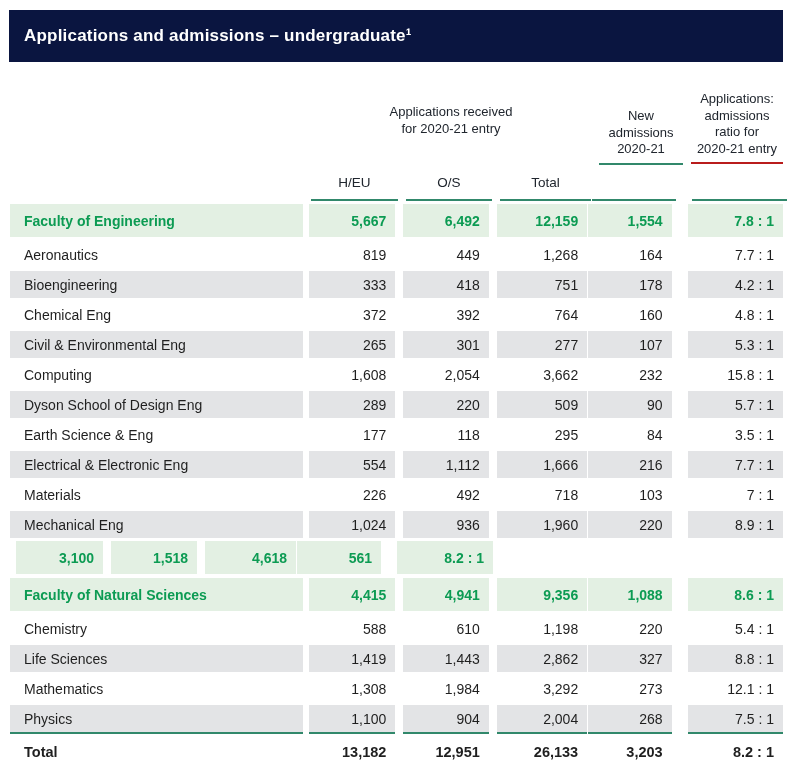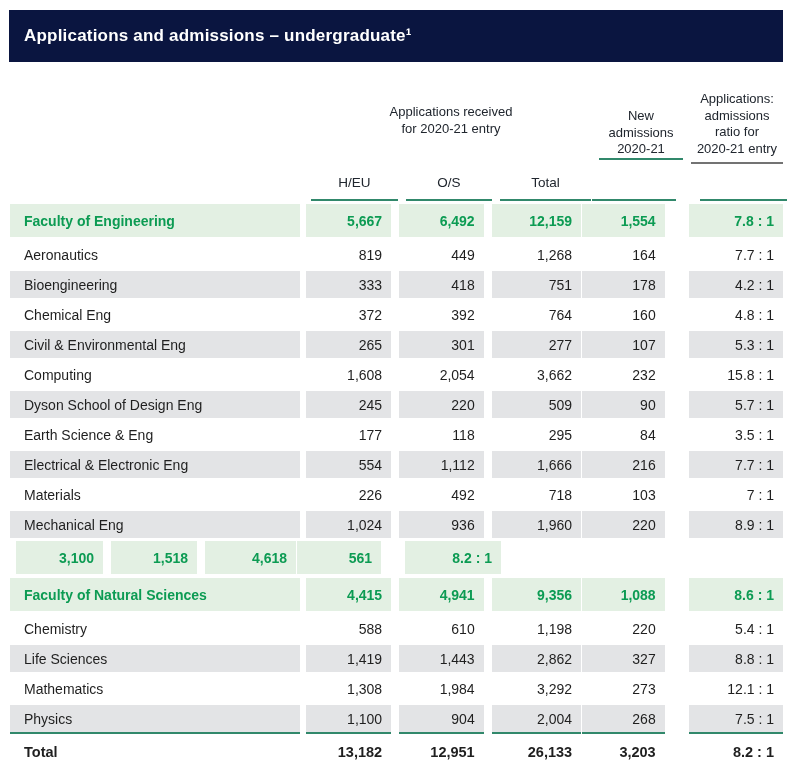--- a/index.html
+++ b/index.html
@@ -7,38 +7,38 @@
   .page{position:relative;width:787px;height:765px;overflow:hidden;}
 
   
   .title-bar{position:absolute;left:9px;top:10px;width:774px;height:52px;background:#0a1540;
              display:flex;align-items:center;box-sizing:border-box;padding-left:15px;}
   .title-bar h1{margin:0;font-size:17px;font-weight:bold;color:#ffffff;letter-spacing:.2px;}
 
   
   .hdr{position:absolute;font-size:13px;line-height:16.5px;color:#20262e;white-space:pre-line;text-align:center;box-sizing:border-box;}
   .hdr-group{left:311px;top:104px;width:280px;}
-  .hdr-newadm{left:599px;top:108px;width:84px;border-bottom:2px solid #31886b;}
-  .hdr-ratio{left:691px;top:91px;width:92px;padding-bottom:5px;border-bottom:2px solid #737373;}
+  .hdr-newadm{left:599px;top:108px;width:84px;padding-bottom:5px;border-bottom:2px solid #31886b;}
+  .hdr-ratio{left:691px;top:91px;width:92px;padding-bottom:5px;border-bottom:2px solid #b91c1c;}
 
   .subhead-row{position:absolute;left:10px;top:172px;display:flex;height:29px;}
   .subhead-row .cell{border:none;}
   .subhead-row .sub{border-bottom:2px solid #31886b;justify-content:center;align-items:flex-start;
                     padding-top:3px;font-size:13.5px;color:#20262e;background:transparent;}
 
   
   .rows-wrap{position:absolute;left:10px;top:204px;width:773px;}
   .row{display:flex;height:27px;margin-bottom:3px;}
   .cell{box-sizing:border-box;display:flex;align-items:center;height:100%;}
   .c0{width:295px;}
   .c1{width:87px;margin-left:6px;}
   .c2{width:86px;margin-left:8px;}
   .c3{width:91px;margin-left:8px;}
   .c4{width:84px;margin-left:1px;}
-  .c5{width:96px;margin-left:24px;}
+  .c5{width:96px;margin-left:16px;}
   .label{padding-left:14px;font-size:14px;}
   .num{justify-content:flex-end;padding-right:9px;font-size:14px;}
 
   .row-white .cell{background:transparent;}
   .row-gray  .cell{background:#e3e4e6;}
   .row-faculty{height:33px;margin-bottom:4px;align-items:flex-end;}
   .row-faculty .cell{background:#e3f0e3;color:#0c9b53;font-weight:bold;}
   .row-last{margin-bottom:0;}
   .row-last .cell{box-shadow:0 2px 0 0 #31886b;}
 
@@ -119,21 +119,21 @@
         <div class="row row-white">
           <div class="cell c0 label">Computing</div>
           <div class="cell c1 num">1,608</div>
           <div class="cell c2 num">2,054</div>
           <div class="cell c3 num">3,662</div>
           <div class="cell c4 num">232</div>
           <div class="cell c5 num">15.8 : 1</div>
         </div>
         <div class="row row-gray">
           <div class="cell c0 label">Dyson School of Design Eng</div>
-          <div class="cell c1 num">245</div>
+          <div class="cell c1 num">289</div>
           <div class="cell c2 num">220</div>
           <div class="cell c3 num">509</div>
           <div class="cell c4 num">90</div>
           <div class="cell c5 num">5.7 : 1</div>
         </div>
         <div class="row row-white">
           <div class="cell c0 label">Earth Science &amp; Eng</div>
           <div class="cell c1 num">177</div>
           <div class="cell c2 num">118</div>
           <div class="cell c3 num">295</div>

